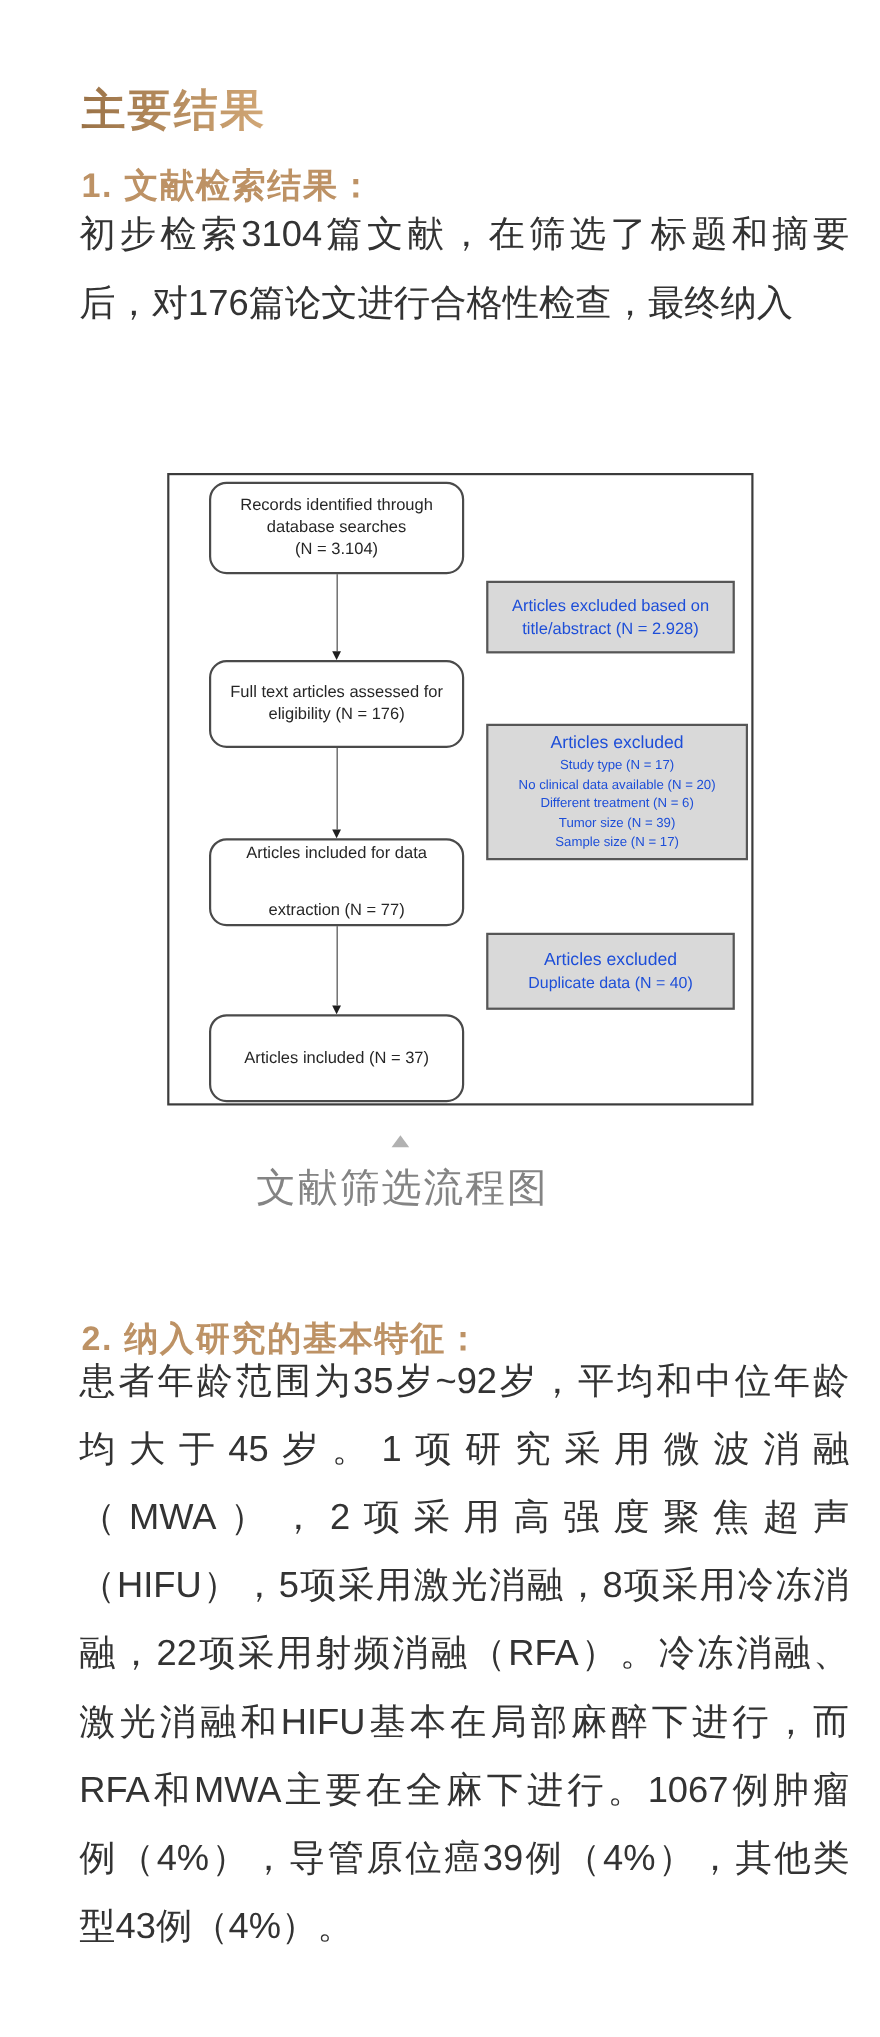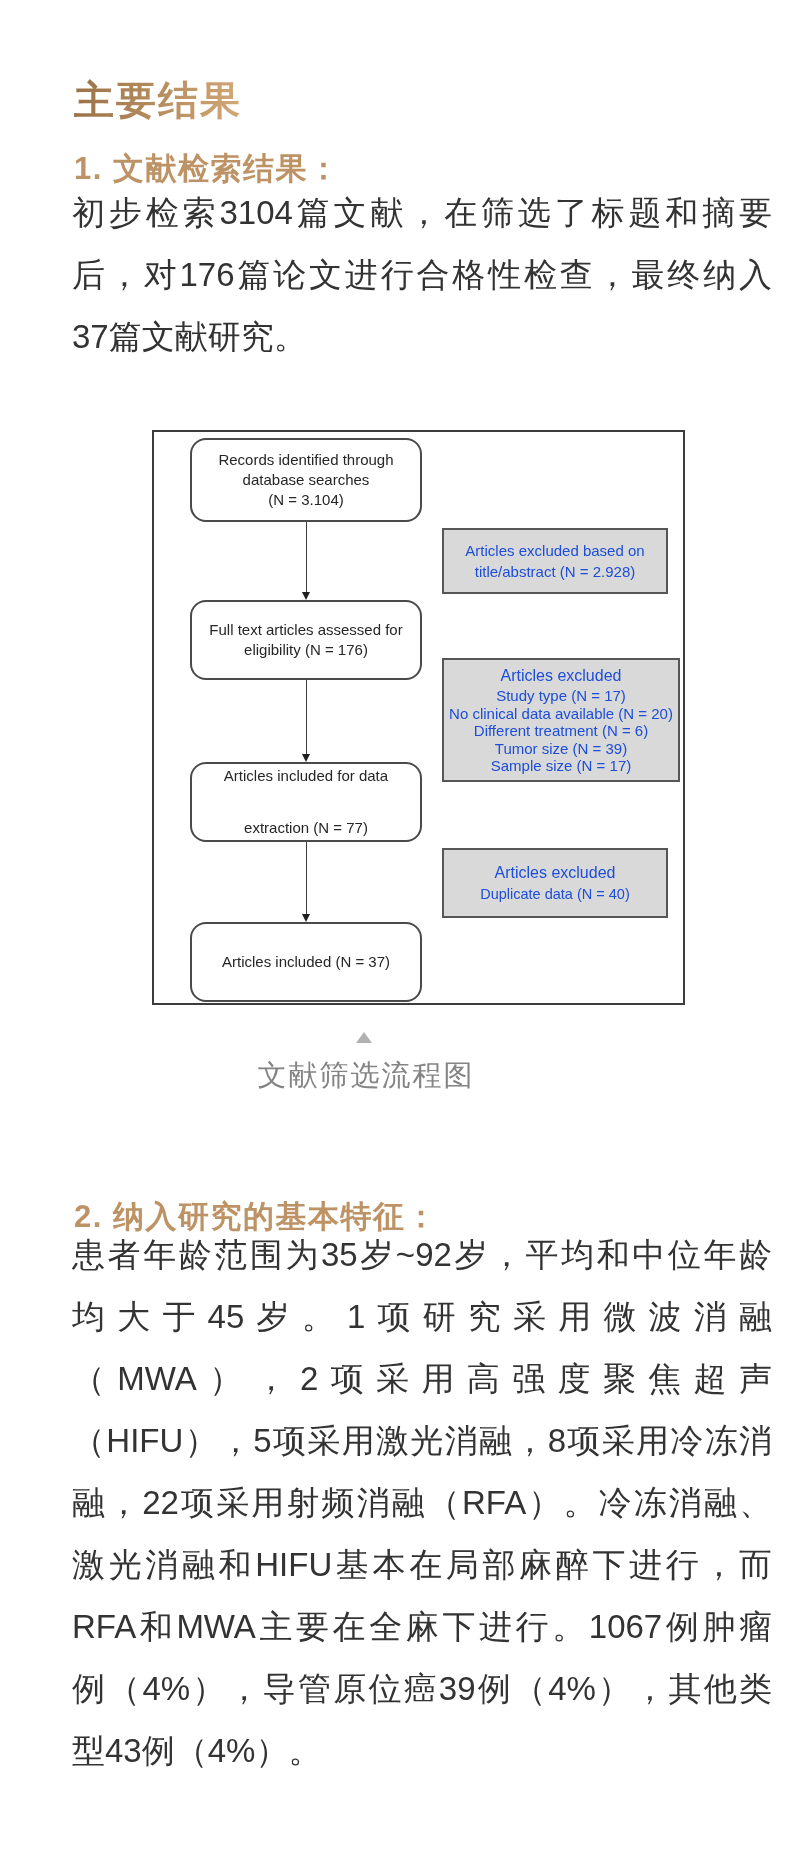--- a/index.html
+++ b/index.html
@@ -48,56 +48,55 @@
   .gbox{
     position:absolute;left:288px;box-sizing:border-box;
     background:#d9d9d9;border:2px solid #565656;
     display:flex;flex-direction:column;justify-content:center;
     text-align:center;color:#1d4ed8;
   }
   #flow-box-excluded-title{top:96px;width:226px;height:66px;font-size:15px;line-height:21px;}
   #flow-box-excluded-eligibility{top:226px;width:238px;height:124px;}
   #flow-box-excluded-duplicate{top:416px;width:226px;height:70px;}
   .gtitle{font-size:16px;line-height:22px;}
-  .greason{font-size:15px;line-height:17.5px;}
+  .greason{font-size:12px;line-height:17.5px;}
   #flow-box-excluded-duplicate .greason{font-size:14.5px;line-height:20px;}
   .varrow{position:absolute;left:147px;width:11px;}
   #arrow-1{top:90px;height:78px;}
   #arrow-2{top:248px;height:82px;}
   #arrow-3{top:410px;height:80px;}
   .varrow .aline{width:1px;height:calc(100% - 8px);background:#3c3c3c;margin:0 auto;}
   .varrow::after{
     content:"";position:absolute;left:1px;bottom:0;width:0;height:0;
     border-left:4.5px solid transparent;border-right:4.5px solid transparent;
     border-top:8px solid #1f1f1f;
   }
   
   .tri{
     position:absolute;left:334px;top:1020px;width:0;height:0;
     border-left:8px solid transparent;border-right:8px solid transparent;
     border-bottom:11px solid #b1b1b1;
   }
   .fig-caption{
     position:absolute;left:44px;top:1044px;width:600px;text-align:center;
-    font-size:29px;color:#848484;letter-spacing:2px;
+    font-size:36px;color:#848484;letter-spacing:2px;
   }
 </style>
 </head>
 <body>
 
 <div class="page">
 
   <h1 class="main-title">主要结果</h1>
 
   <h2 class="sec-heading" id="heading-1">1. 文献检索结果：</h2>
 
   <div class="para" id="para-1">
     <div class="pline">初步检索3104篇文献，在筛选了标题和摘要</div>
     <div class="pline">后，对176篇论文进行合格性检查，最终纳入</div>
-    <div class="pline">37篇文献研究。</div>
   </div>
 
   <div class="flow">
 
     <div class="fbox" id="flow-box-records">
       <div>Records identified through</div>
       <div>database searches</div>
       <div>(N = 3.104)</div>
     </div>
 

